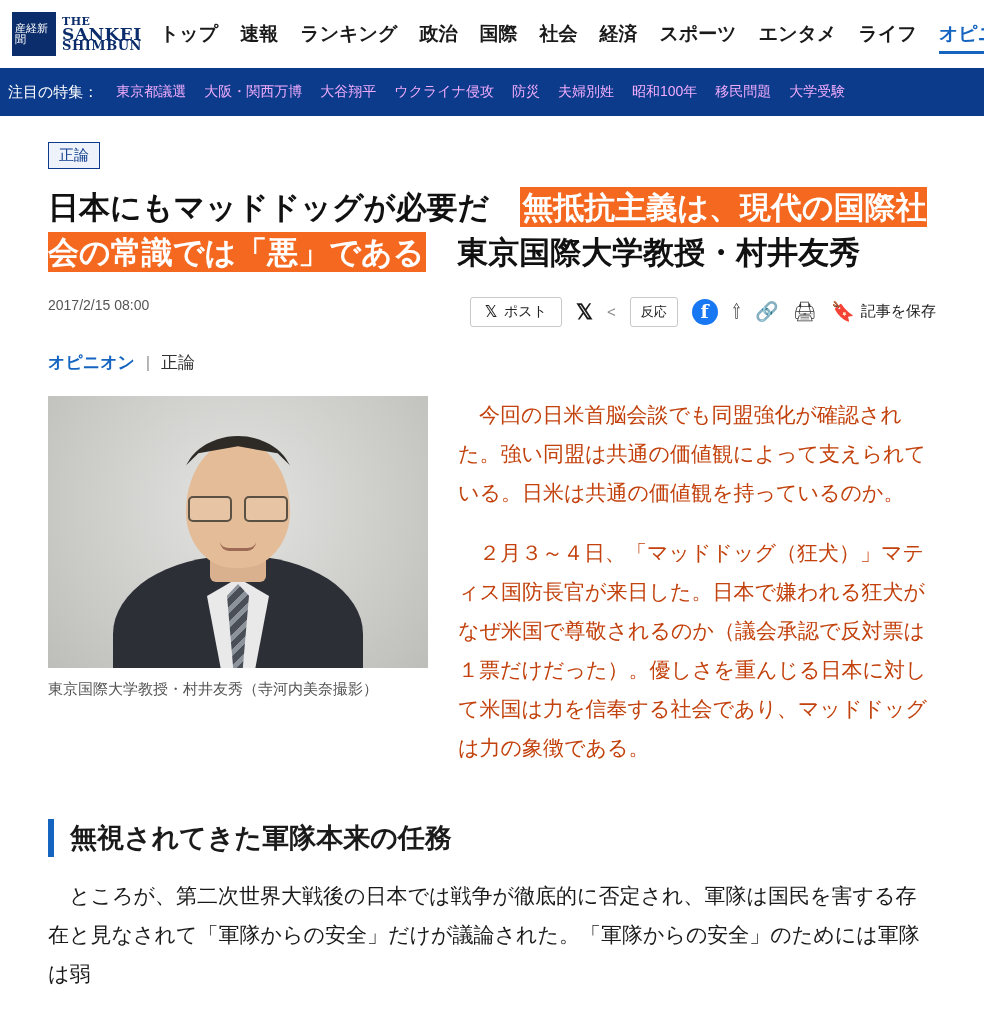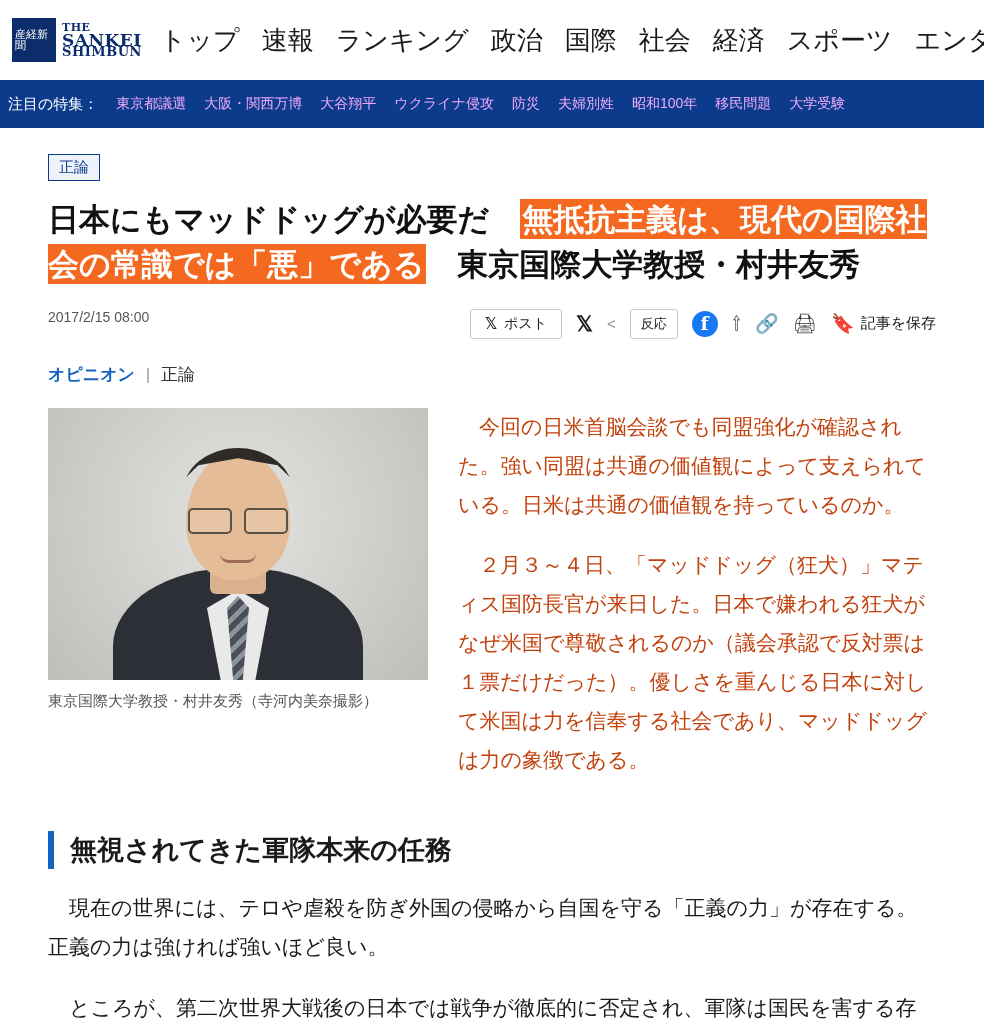--- a/index.html
+++ b/index.html
@@ -9,21 +9,21 @@
     width: 984px;
     background: #ffffff;
     font-family: "Liberation Sans", sans-serif;
     color: #1a1a1a;
   }
 
   
   .site-header {
     display: flex;
     align-items: center;
-    height: 80px;
+    height: 68px;
     padding: 0 12px;
     background: #ffffff;
     overflow: hidden;
   }
   .logo {
     display: flex;
     align-items: center;
     flex: 0 0 auto;
     margin-right: 18px;
   }
@@ -54,22 +54,22 @@
   .logo-text .l3 { font-size: 13px; font-weight: bold; letter-spacing: .5px;}
 
   .main-nav {
     display: flex;
     align-items: center;
     gap: 22px;
     height: 68px;
     white-space: nowrap;
   }
   .main-nav a {
-    font-size: 26px;
-    font-weight: normal;
+    font-size: 19px;
+    font-weight: bold;
     color: #1a1a1a;
     text-decoration: none;
     line-height: 68px;
     position: relative;
   }
   .main-nav a.active {
     color: #1565c0;
   }
   .main-nav a.active::after {
     content: "";
@@ -418,17 +418,16 @@
 
     <div class="text-col">
       <p>今回の日米首脳会談でも同盟強化が確認された。強い同盟は共通の価値観によって支えられている。日米は共通の価値観を持っているのか。</p>
       <p>２月３～４日、「マッドドッグ（狂犬）」マティス国防長官が来日した。日本で嫌われる狂犬がなぜ米国で尊敬されるのか（議会承認で反対票は１票だけだった）。優しさを重んじる日本に対して米国は力を信奉する社会であり、マッドドッグは力の象徴である。</p>
     </div>
   </div>
 
   <h2 class="sub">無視されてきた軍隊本来の任務</h2>
 
   <div class="full-text">
-    <p>現在の世界には、テロや虐殺を防ぎ外国の侵略から自国を守る「正義の力」が存在する。正義の力は強ければ強いほど良い。</p>
     <p>ところが、第二次世界大戦後の日本では戦争が徹底的に否定され、軍隊は国民を害する存在と見なされて「軍隊からの安全」だけが議論された。「軍隊からの安全」のためには軍隊は弱</p>
   </div>
 
 </main>
 
 </body></html>

